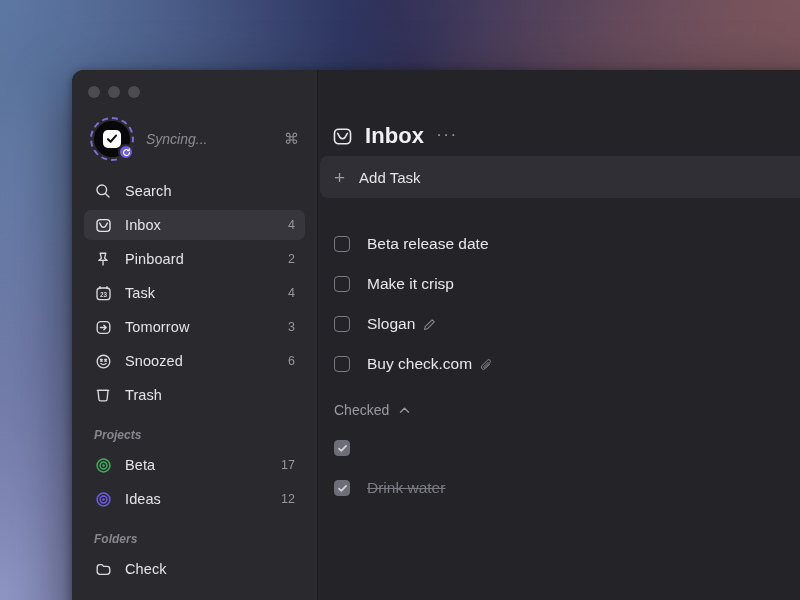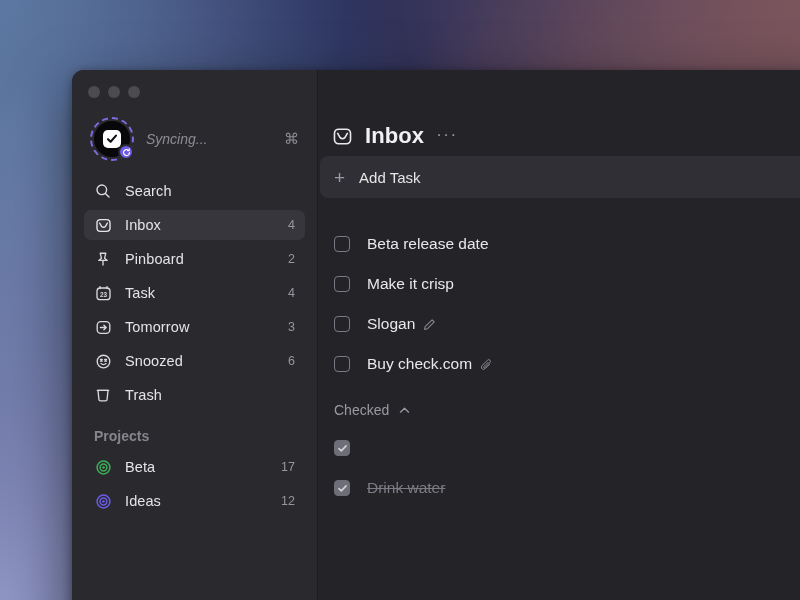--- a/index.html
+++ b/index.html
@@ -84,22 +84,22 @@
     border-radius:7px;
     margin-bottom:4px;
     cursor:default;
   }
   .row.active { background:#36363c; }
   .row .ic { width:18px; flex:0 0 18px; display:flex; align-items:center; justify-content:center; margin-right:13px; }
   .row .lbl { flex:1; font-size:14.5px; color:#e4e4e8; font-weight:400; letter-spacing:.1px; }
   .row .cnt { font-size:12.5px; color:#96969d; }
 
   .sect-title {
-    font-size:14px; color:#85858c; font-weight:600;
-    padding:0 10px; margin:14px 0 8px 0;
+    font-size:12px; color:#85858c; font-weight:600;
+    padding:0 10px; margin:14px 0 8px 0;font-style:italic;
   }
   #projects, #folders { padding:0 12px; }
 
   
   #main { flex:1; background:#242428; min-width:0; display:flex; flex-direction:column; }
 
   .main-head { display:flex; align-items:center; padding:46px 0 0 14px; height:86px; }
   .main-head .hic { margin-right:12px; display:flex; }
   #page-title { font-size:22px; font-weight:700; color:#f1f1f4; letter-spacing:.1px; }
   .dots { margin-left:12px; color:#9a9aa2; font-size:17px; letter-spacing:1.5px; line-height:1; padding-bottom:4px; }
@@ -281,20 +281,31 @@
               <circle cx="8.5" cy="8.5" r="6.4" stroke="#6c5ce7" stroke-width="1.5" fill="none"></circle>
               <circle cx="8.5" cy="8.5" r="3.4" stroke="#6c5ce7" stroke-width="1.5" fill="none"></circle>
               <circle cx="8.5" cy="8.5" r="1.3" fill="#6c5ce7"></circle>
             </svg>
         </span>
         <span class="lbl">Ideas</span>
         <span class="cnt">12</span>
       </div>
     </div>
 
+    <div id="folders">
+      <div class="sect-title">Folders</div>
+      <div class="row">
+        <span class="ic">
+          <svg width="17" height="17" viewBox="0 0 17 17">
+              <path d="M2.2 6.4 Q2.2 3.6 5 3.6 L7 3.6 L8.6 5.4 L12 5.4 Q14.8 5.4 14.8 8.2 L14.8 10.6 Q14.8 13.4 12 13.4 L5 13.4 Q2.2 13.4 2.2 10.6 Z" stroke="#d9d9de" stroke-width="1.35" fill="none" stroke-linejoin="round"></path>
+            </svg>
+        </span>
+        <span class="lbl">Check</span>
+      </div>
+    </div>
 
   </div>
 
   <div id="main">
 
     <div class="main-head">
       <span class="hic">
         <svg width="21" height="21" viewBox="0 0 17 17">
             <rect x="2" y="2.6" width="13" height="11.8" rx="3.4" stroke="#e8e8ec" stroke-width="1.3" fill="none"></rect>
             <path d="M4.6 6 L6.4 9.2 Q8.5 11.4 10.6 9.2 L12.4 6" stroke="#e8e8ec" stroke-width="1.3" fill="none" stroke-linecap="round" stroke-linejoin="round"></path>

